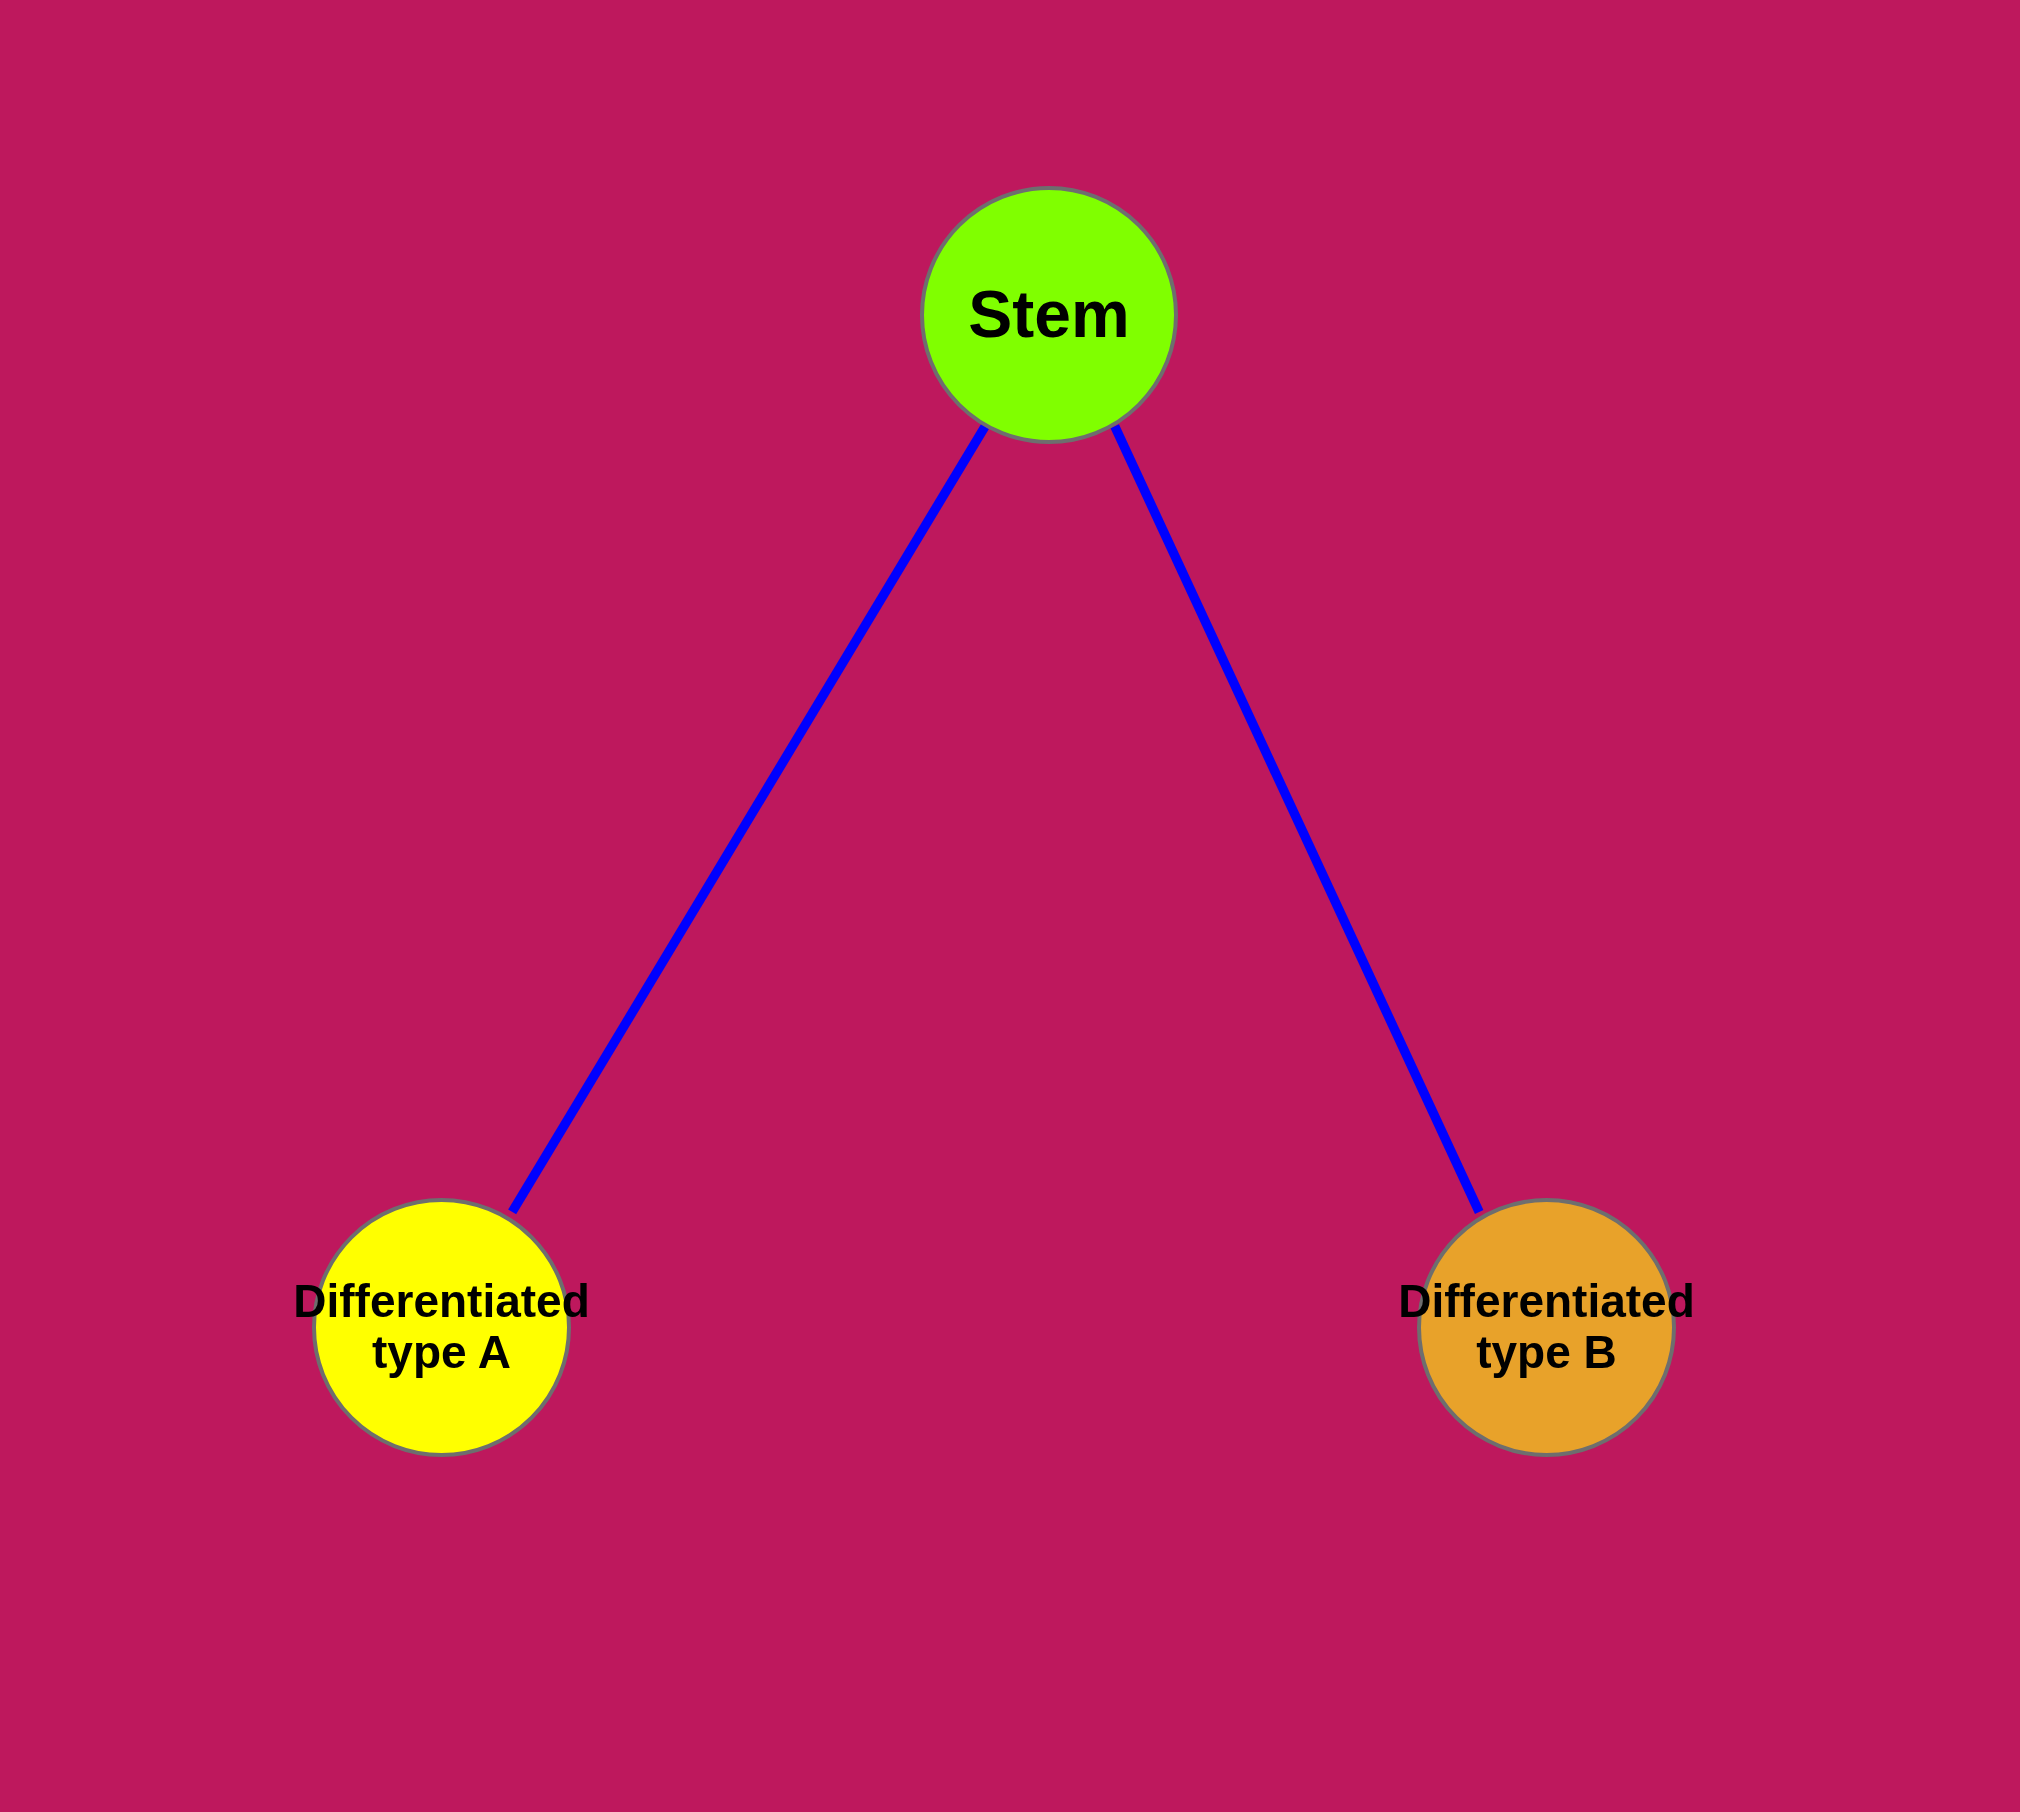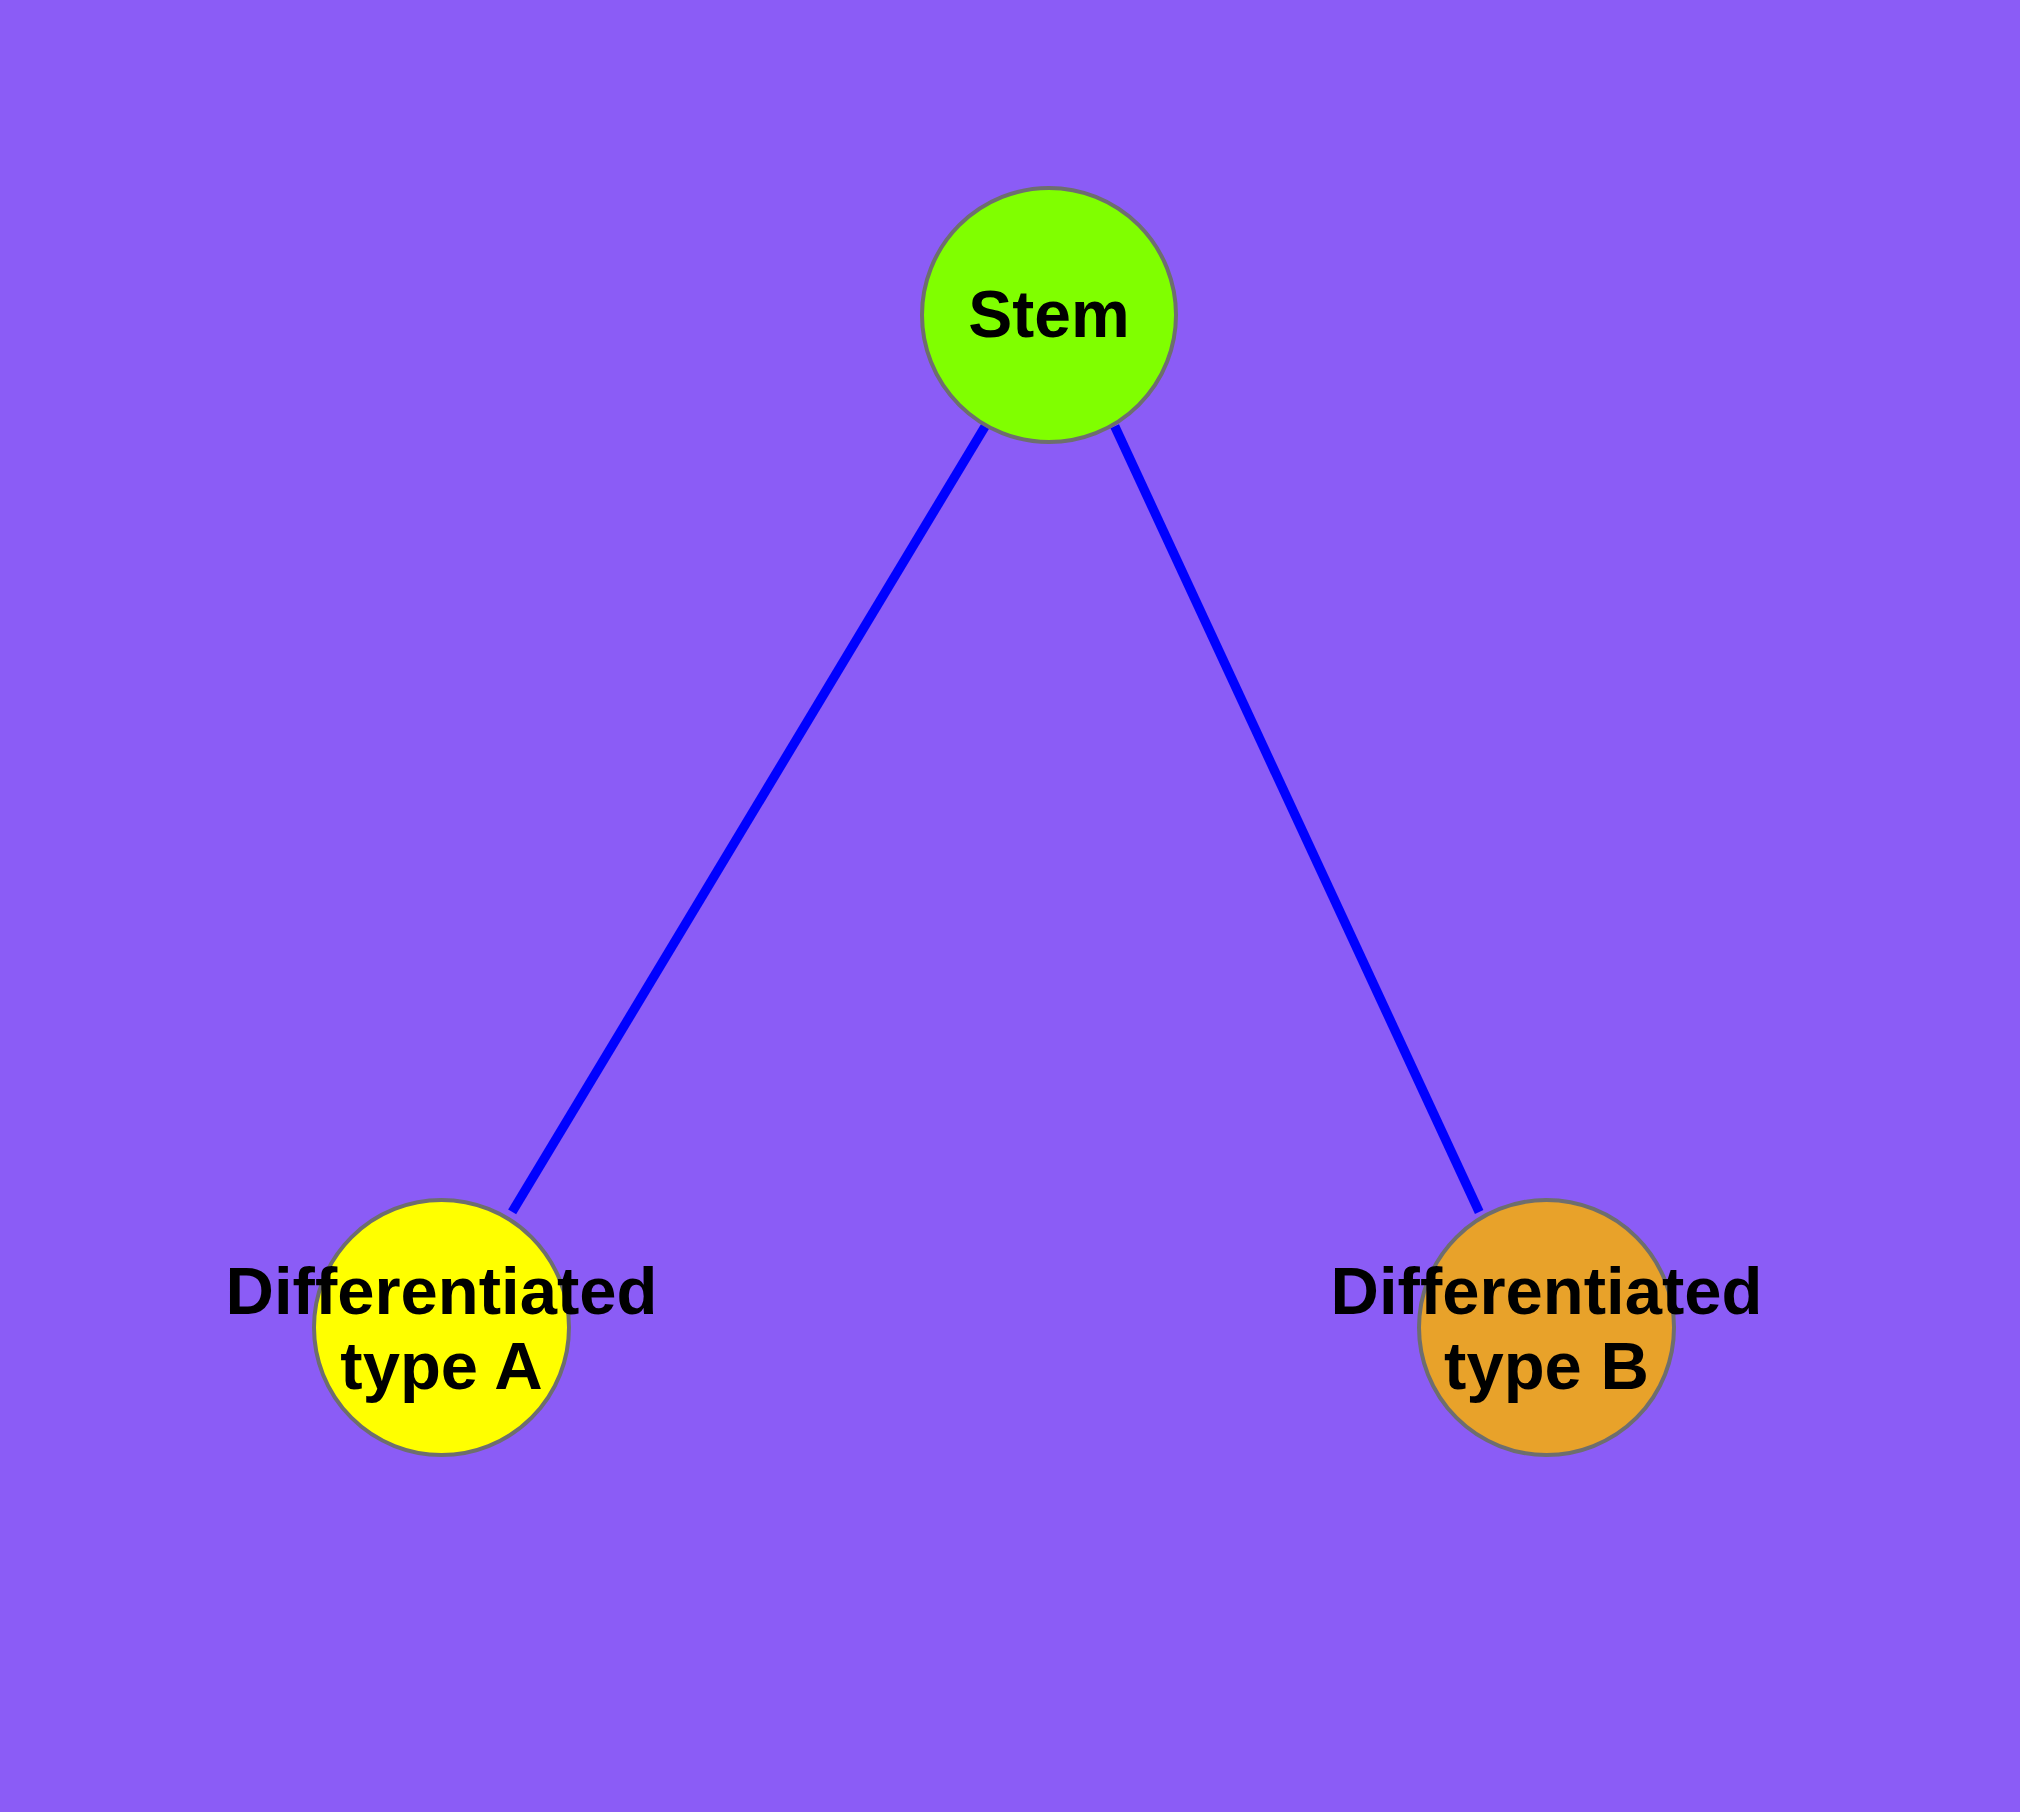--- a/index.html
+++ b/index.html
@@ -10,21 +10,21 @@
   body {
     width: 2021px;
     height: 1812px;
     overflow: hidden;
     font-family: "Liberation Sans", sans-serif;
   }
   #graph-canvas {
     position: relative;
     width: 2021px;
     height: 1812px;
-    background: #8b5cf6;
+    background: #be185d;
   }
   #edge-layer {
     position: absolute;
     left: 0;
     top: 0;
     width: 2021px;
     height: 1812px;
   }
   .node {
     position: absolute;
@@ -42,21 +42,21 @@
     transform: translate(-50%, -50%);
     white-space: pre;
     text-align: center;
     color: #000000;
     font-family: "Liberation Sans", sans-serif;
     font-weight: bold;
     line-height: 1.12;
     pointer-events: none;
   }
   .label-lg { font-size: 66px; }
-  .label-md { font-size: 67px; }
+  .label-md { font-size: 46px; }
 </style>
 </head>
 <body>
 
 <div id="graph-canvas">
 
   <svg id="edge-layer" viewBox="0 0 2384 2138" xmlns="http://www.w3.org/2000/svg">
     <line x1="1162" y1="503" x2="604" y2="1430" stroke="#0000ff" stroke-width="11" stroke-linecap="butt"></line>
     <line x1="1315" y1="503" x2="1745" y2="1430" stroke="#0000ff" stroke-width="11" stroke-linecap="butt"></line>
   </svg>

